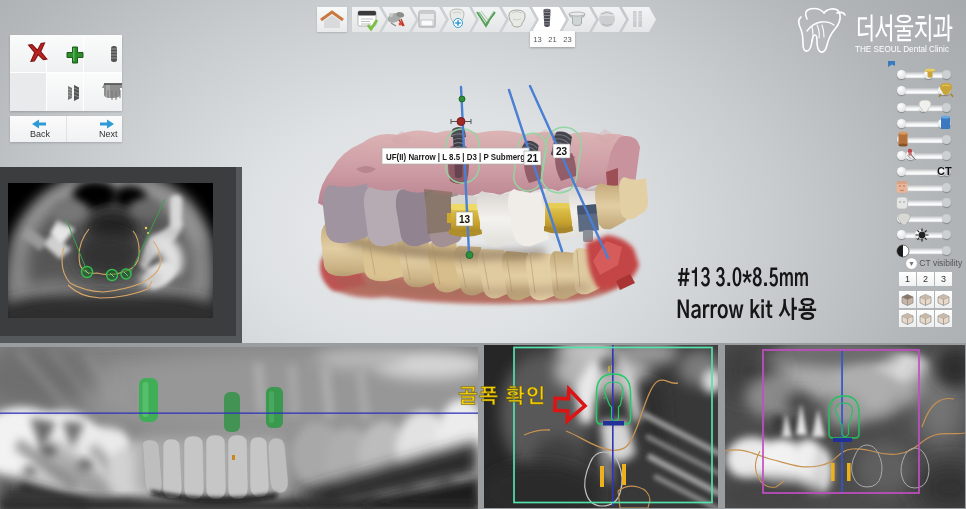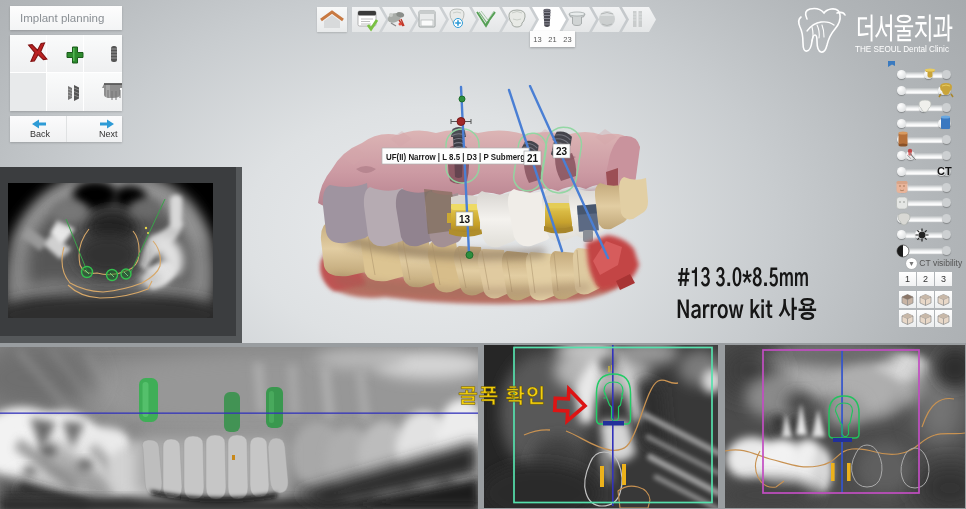--- a/index.html
+++ b/index.html
@@ -24,21 +24,20 @@
 
 #ctv{left:906px;top:258px;width:60px;height:13px;font-size:8.5px;color:#555;}
 .numbtn{position:absolute;width:17px;height:14px;background:linear-gradient(180deg,#fff,#f0f1f2);font-size:9px;color:#333;text-align:center;line-height:14px;top:272px;}
 .cube{position:absolute;width:17px;height:17px;background:linear-gradient(180deg,#fdfdfd,#eceeef);}
 
 </style>
 </head>
 <body>
 <div id="stage">
 
-  <div class="abs" id="lp-title">Implant planning</div>
   <div class="abs" id="lp-grid"></div>
   <div class="lp-cell" style="left:10px;top:35px;width:36px;height:37px;"></div>
   <div class="lp-cell" style="left:47px;top:35px;width:36px;height:37px;"></div>
   <div class="lp-cell" style="left:84px;top:35px;width:38px;height:37px;"></div>
   <div class="lp-cell" style="left:10px;top:73px;width:36px;height:38px;background:#e8eaeb;"></div>
   <div class="lp-cell" style="left:47px;top:73px;width:36px;height:38px;"></div>
   <div class="lp-cell" style="left:84px;top:73px;width:38px;height:38px;"></div>
   <svg class="abs" style="left:10px;top:35px" width="112" height="76">
 
     <g transform="translate(28,19)">

